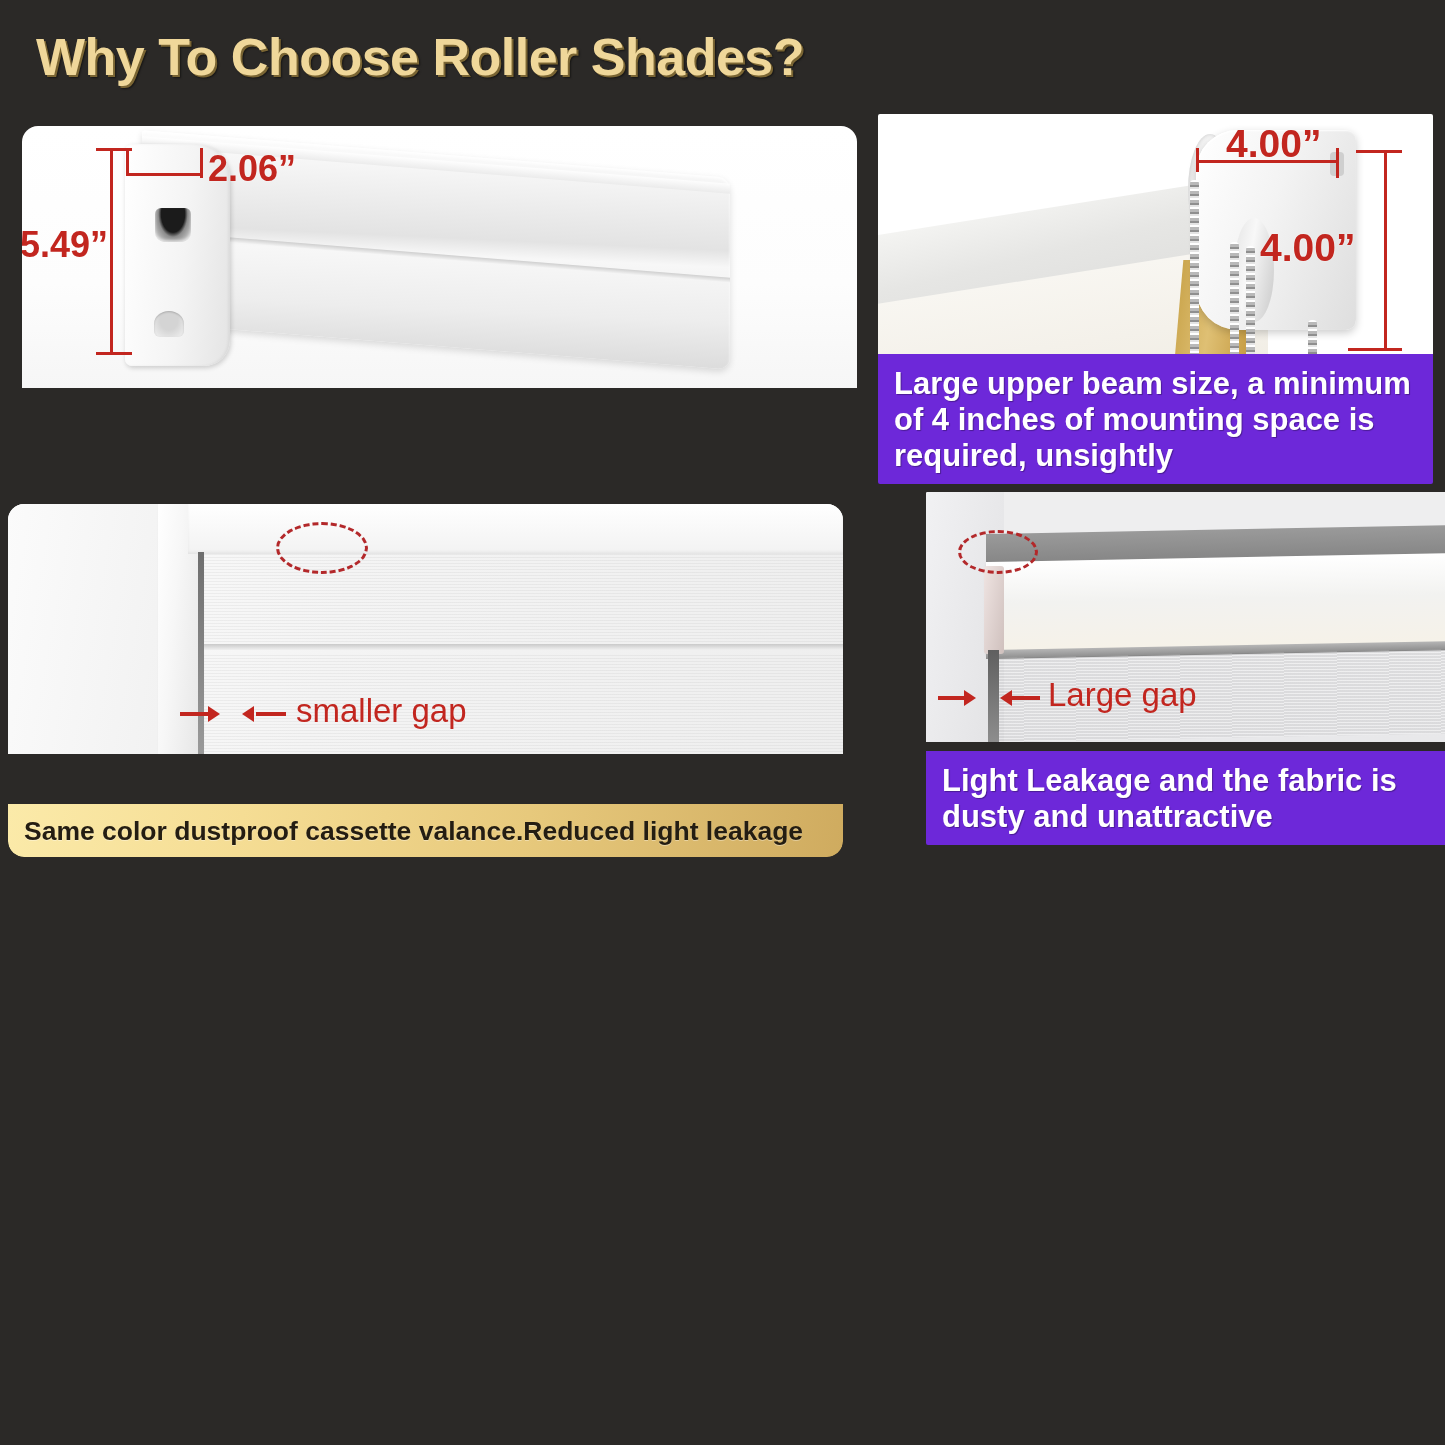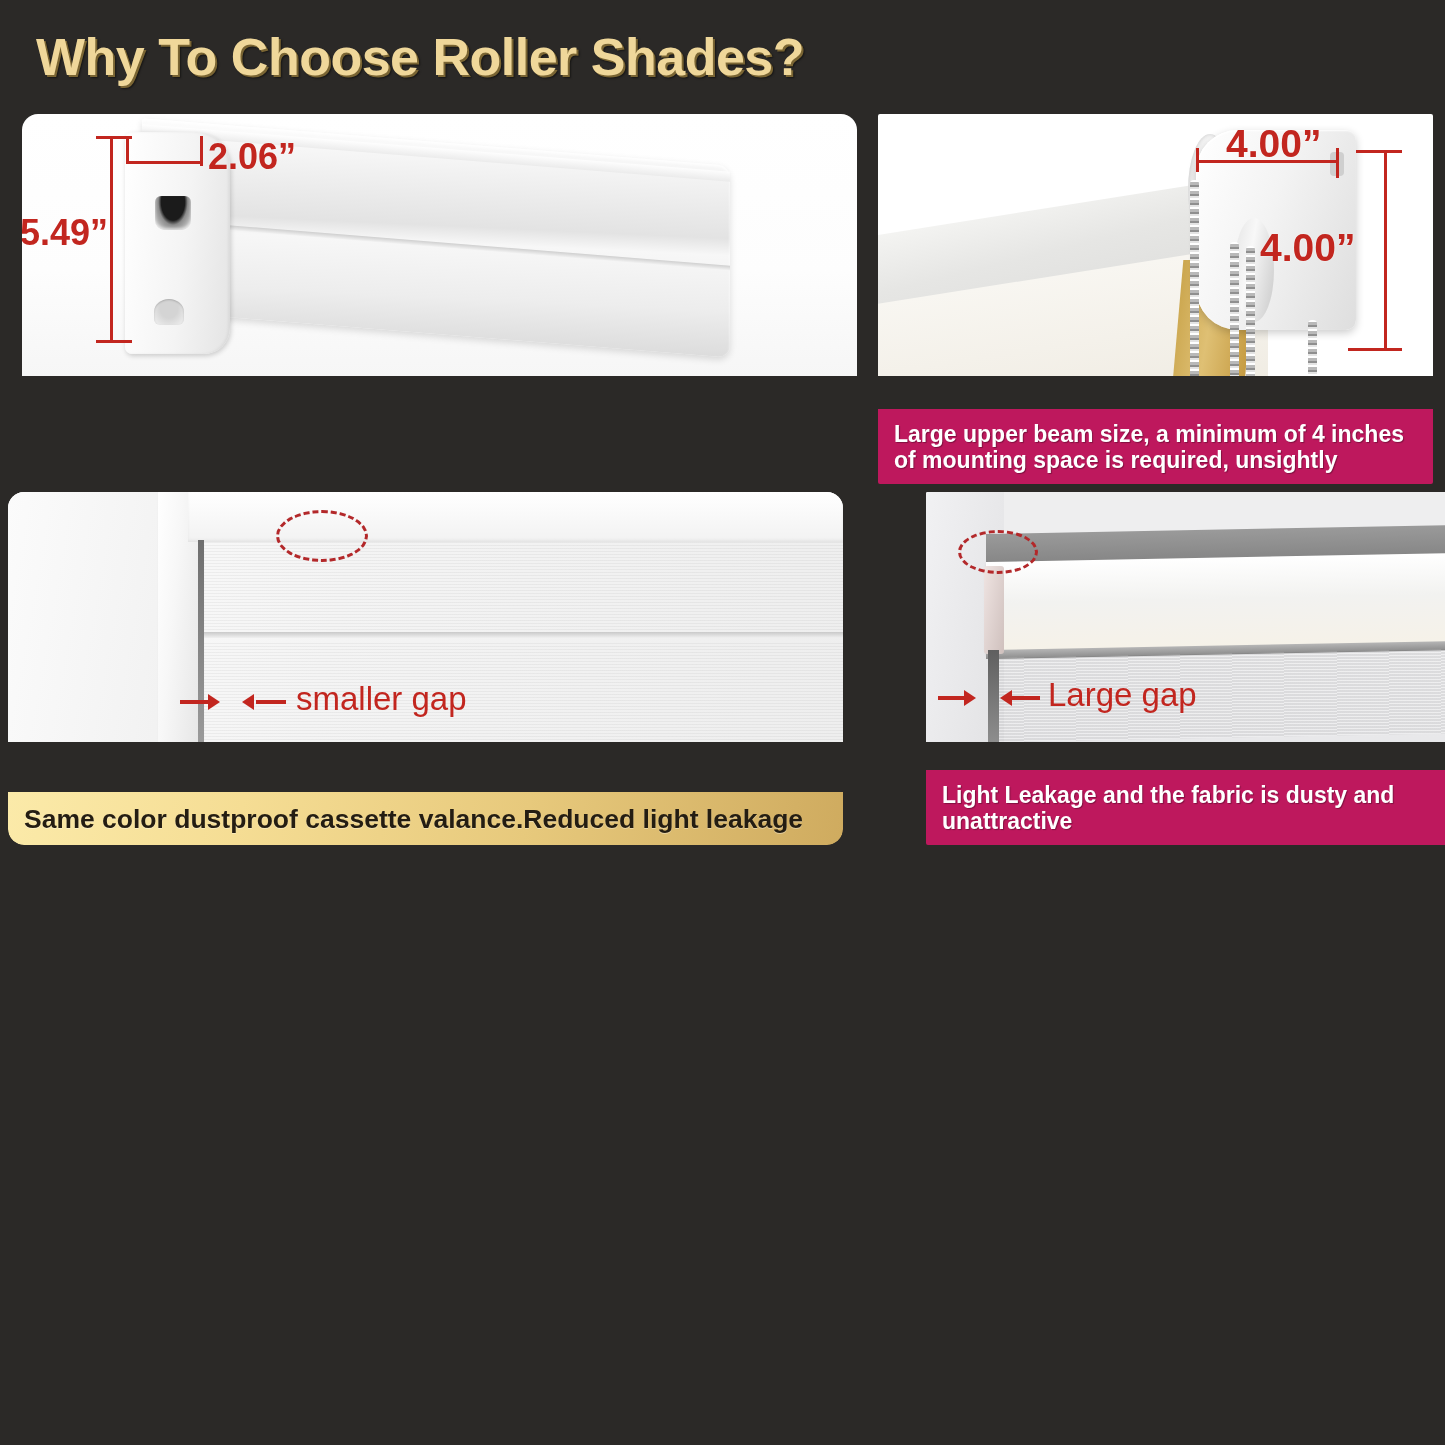--- a/index.html
+++ b/index.html
@@ -20,44 +20,44 @@
     letter-spacing: -0.5px;
     line-height: 82px;
     text-shadow: 2px 2px 0 #7a6533, 3px 3px 2px rgba(0,0,0,.5);
     white-space: nowrap;
   }
 
   
   .grid { position: absolute; left: 0; top: 108px; width: 1445px; height: 1330px; }
 
   .panel { position: absolute; overflow: hidden; }
-  .panel.good { border-radius: 16px; }
+  .panel.good { border-radius: 16px; margin-top: 12px; }
   .panel.bad  { border-radius: 2px; }
 
   .photo { position: absolute; left: 0; top: 0; right: 0; overflow: hidden; }
 
   
   .caption {
     position: absolute; left: 0; right: 0; bottom: 0;
     padding: 12px 16px 10px 16px;
     font-weight: bold;
     line-height: 1.16;
   }
   .caption.good {
     background: linear-gradient(100deg,#fbeaa9 0%,#f5dd94 28%,#e7c97c 62%,#cfab5f 100%);
     color: #241d12;
     font-size: 26.5px;
     border-bottom-left-radius: 16px;
     border-bottom-right-radius: 16px;
     text-shadow: 0 1px 0 rgba(255,255,255,.35);
   }
   .caption.bad {
-    background: #be185d;
+    background: #6d28d9;
     color: #ffffff;
-    font-size: 23px;
+    font-size: 31px;
     text-shadow: 1px 1px 1px rgba(0,0,0,.32);
   }
 
   
   #p-tl { left: 22px;  top: 6px;    width: 835px; height: 370px; }
   #p-tr { left: 878px; top: 6px;    width: 555px; height: 370px; }
   #p-ml { left: 8px;  top: 384px;  width: 835px; height: 353px; }
   #p-mr { left: 926px; top: 384px;  width: 555px; height: 353px; }
   #p-bl { left: 22px;  top: 748px;  width: 835px; height: 578px; }
   #p-br { left: 878px; top: 748px;  width: 555px; height: 578px; }

